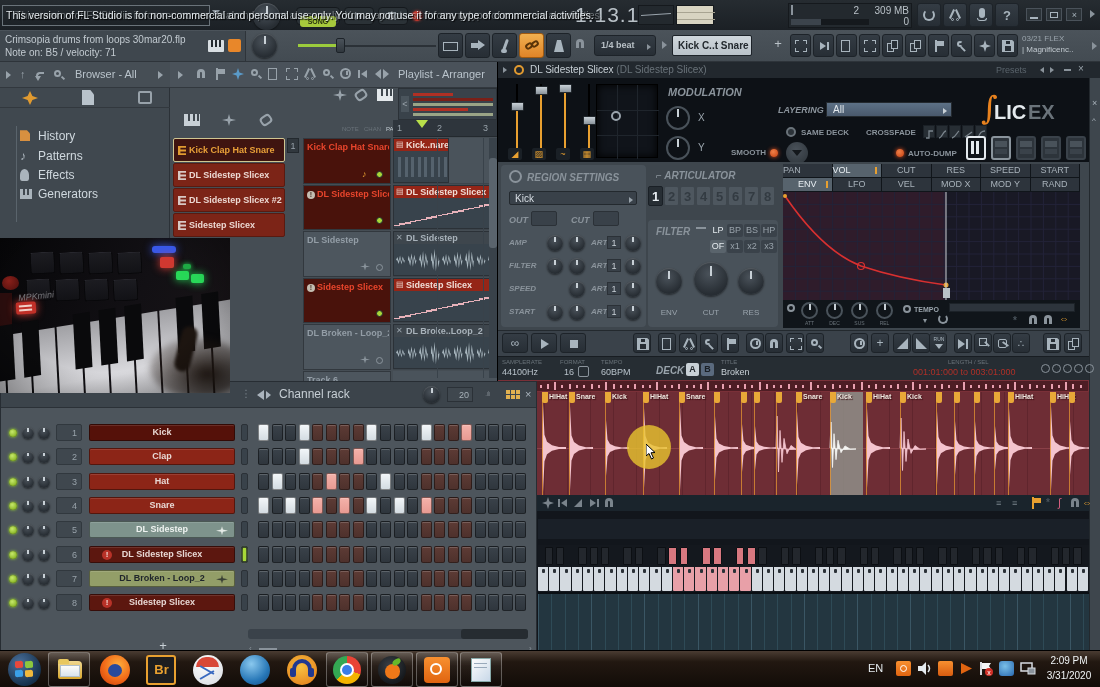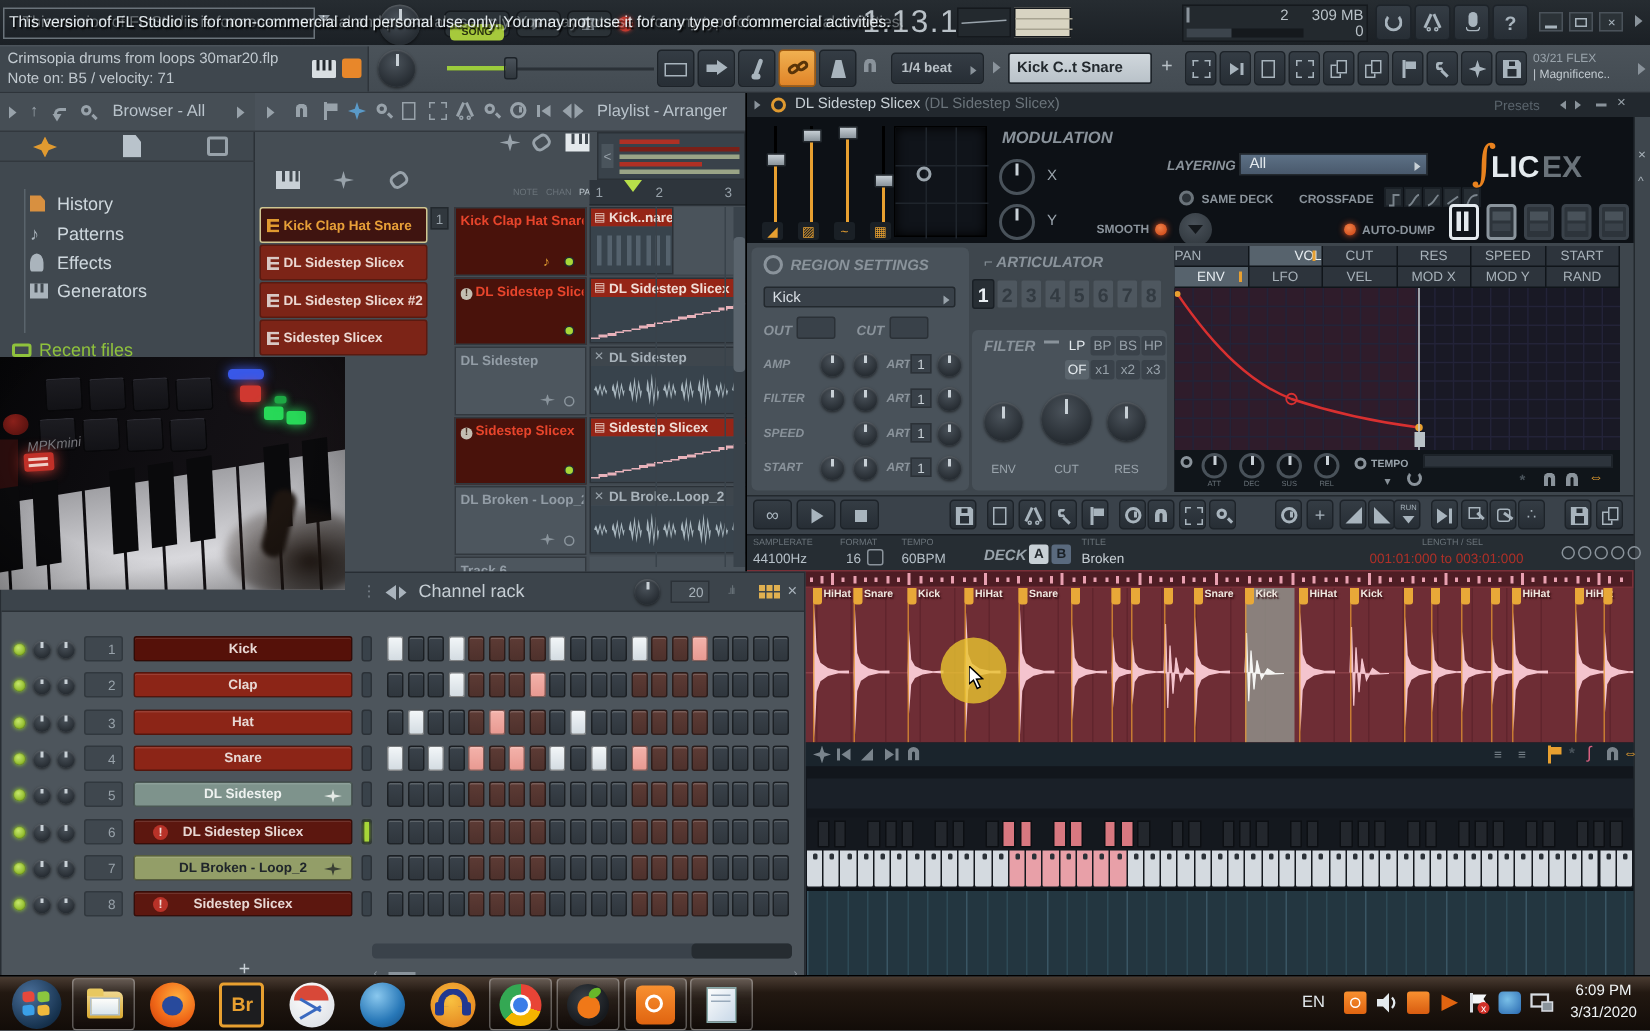--- a/index.html
+++ b/index.html
@@ -56,24 +56,20 @@
           <div class="abs" style="left:20px;top:3px;width:9px;height:12px;background:#aab4bc;border-radius:50% 50% 20% 20%"></div>
           <div class="abs" style="left:38px;top:2px;width:125px;height:15px;color:#cfd8de;font-size:12px;white-space:nowrap">Effects</div>
         </div>
         <div class="abs" style="left:0;top:77.2px;width:170px;height:19px">
           <div class="abs" style="left:20px;top:4px;width:12px;height:10px;background:#aab4bc">
             <div class="abs" style="left:3px;top:0;width:2px;height:6px;background:#40484f"></div>
             <div class="abs" style="left:7px;top:0;width:2px;height:6px;background:#40484f"></div>
           </div>
           <div class="abs" style="left:38px;top:2px;width:125px;height:15px;color:#cfd8de;font-size:12px;white-space:nowrap">Generators</div>
         </div>
-        <div class="abs" style="left:0;top:115.80000000000001px;width:170px;height:19px">
-          <div class="abs" style="left:8px;top:5px;width:13px;height:9px;border:2px solid #8fc23c;border-radius:2px"></div>
-          <div class="abs" style="left:26px;top:2px;width:125px;height:15px;color:#8fc23c;font-size:12px;white-space:nowrap">Recent files</div>
-        </div>
       </div>
     </div>
     <div class="abs" style="left:0;top:0;width:1100px;height:30px;background:linear-gradient(#262c31,#1b2025)">
       <div class="abs" style="left:2px;top:5px;width:208px;height:21px;border:1px solid #6a737a"></div>
       <div class="abs" style="left:212px;top:10px;width:0;height:0;border-left:4px solid transparent;border-right:4px solid transparent;border-top:5px solid #8a939b"></div>
       <div class="abs" style="left:296px;top:7px;width:44px;height:18px;background:#2b3237;border-radius:4px;border:1px solid #15191d"></div>
       <div class="abs" style="left:300px;top:16px;width:36px;height:11px;background:#a6c93c;border-radius:3px;color:#2a3310;font-size:7px;font-weight:bold;text-align:center;line-height:11px">SONG</div>
       <div class="abs" style="left:344px;top:7px;width:30px;height:18px;background:#2b3237;border-radius:4px;border:1px solid #15191d"></div>
       <div class="abs" style="left:355px;top:12px;width:0;height:0;border-left:7px solid #868f96;border-top:4px solid transparent;border-bottom:4px solid transparent"></div>
       <div class="abs" style="left:378px;top:7px;width:30px;height:18px;background:#2b3237;border-radius:4px;border:1px solid #15191d"></div>
@@ -160,21 +156,21 @@
       <div class="abs" style="left:574px;top:7px;width:16px;height:16px">
         <div class="abs" style="left:1px;top:1px;width:12px;height:12px">
           <div class="abs" style="left:1px;top:1px;width:8px;height:9px;border:3px solid #8a939b;border-bottom:none;border-radius:6px 6px 0 0"></div>
         </div>
       </div>
       <div class="abs" style="left:594px;top:5px;width:62px;height:21px;background:linear-gradient(#343c44,#272e35);border:1px solid #1d2329;border-radius:3px">
         <div class="abs" style="left:6px;top:4px;width:44px;height:12px;color:#b9c1c7;font-size:9px;font-weight:bold">1/4 beat</div>
         <div class="abs" style="left:52px;top:8px;width:0;height:0;border-top:3px solid transparent;border-bottom:3px solid transparent;border-left:4px solid #8a939b"></div>
       </div>
       <div class="abs" style="left:662px;top:11px;width:0;height:0;border-top:4px solid transparent;border-bottom:4px solid transparent;border-left:5px solid #8a939b"></div>
-      <div class="abs" style="left:672px;top:5px;width:96px;height:21px;background:linear-gradient(#d0d7dc,#b9c2c9);border:1px solid #1d2329;border-radius:2px">
+      <div class="abs" style="left:672px;top:5px;width:80px;height:21px;background:linear-gradient(#d0d7dc,#b9c2c9);border:1px solid #1d2329;border-radius:2px">
         <div class="abs" style="left:5px;top:4px;width:86px;height:13px;color:#23292e;font-size:10px;font-weight:bold;white-space:nowrap">Kick C..t Snare</div>
       </div>
       <div class="abs" style="left:772px;top:6px;width:12px;height:18px;color:#b9c1c7;font-size:13px;text-align:center">+</div>
       <div class="tb-btn ico abs" style="left:790px;top:4px;width:21px;height:23px">
         <div class="abs" style="left:4px;top:5px;width:12px;height:12px">
           <div class="abs" style="left:0;top:0;width:4px;height:4px;border:1.5px solid #a8b4bd;border-bottom:none;border-right:none"></div>
           <div class="abs" style="left:8px;top:0;width:4px;height:4px;border:1.5px solid #a8b4bd;border-bottom:none;border-left:none"></div>
           <div class="abs" style="left:0;top:8px;width:4px;height:4px;border:1.5px solid #a8b4bd;border-top:none;border-right:none"></div>
           <div class="abs" style="left:8px;top:8px;width:4px;height:4px;border:1.5px solid #a8b4bd;border-top:none;border-left:none"></div>
         </div>
@@ -637,21 +633,21 @@
           <div class="abs" style="left:113px;top:20px;width:16px;height:13px;background:#3a424a;color:#98a2aa;font-size:9px;text-align:center;line-height:13px;border-radius:2px">x3</div>
           <div class="knob abs" style="left:8px;top:48px;width:26px;height:26px"></div>
           <div class="abs" style="left:8px;top:88px;width:26px;height:10px;color:#9aa4ac;font-size:8px;text-align:center">ENV</div>
           <div class="knob abs" style="left:46px;top:42px;width:34px;height:34px"></div>
           <div class="abs" style="left:46px;top:88px;width:34px;height:10px;color:#9aa4ac;font-size:8px;text-align:center">CUT</div>
           <div class="knob abs" style="left:90px;top:48px;width:26px;height:26px"></div>
           <div class="abs" style="left:90px;top:88px;width:26px;height:10px;color:#9aa4ac;font-size:8px;text-align:center">RES</div>
         </div>
         <div class="abs" style="left:285px;top:2px;width:297px;height:164px;background:#10151a">
           <div class="abs" style="left:0px;top:0;width:48.5px;height:13px;background:#2d343c;color:#a8b2ba;font-size:9px;text-align:left;line-height:13px">PAN</div>
-          <div class="abs" style="left:49.5px;top:0;width:48.5px;height:13px;background:#57636d;color:#e8eef2;font-size:9px;text-align:right;line-height:13px">VOL<div class="abs" style="left:42.5px;top:3px;width:2px;height:7px;background:#e8a030"></div></div>
+          <div class="abs" style="left:49.5px;top:0;width:48.5px;height:13px;background:#57636d;color:#e8eef2;font-size:9px;text-align:left;line-height:13px">VOL<div class="abs" style="left:42.5px;top:3px;width:2px;height:7px;background:#e8a030"></div></div>
           <div class="abs" style="left:99px;top:0;width:48.5px;height:13px;background:#2d343c;color:#a8b2ba;font-size:9px;text-align:center;line-height:13px">CUT</div>
           <div class="abs" style="left:148.5px;top:0;width:48.5px;height:13px;background:#2d343c;color:#a8b2ba;font-size:9px;text-align:center;line-height:13px">RES</div>
           <div class="abs" style="left:198px;top:0;width:48.5px;height:13px;background:#2d343c;color:#a8b2ba;font-size:9px;text-align:center;line-height:13px">SPEED</div>
           <div class="abs" style="left:247.5px;top:0;width:48.5px;height:13px;background:#2d343c;color:#a8b2ba;font-size:9px;text-align:center;line-height:13px">START</div>
           <div class="abs" style="left:0px;top:14px;width:48.5px;height:13px;background:#57636d;color:#e8eef2;font-size:9px;text-align:center;line-height:13px">ENV<div class="abs" style="left:42.5px;top:3px;width:2px;height:7px;background:#e8a030"></div></div>
           <div class="abs" style="left:49.5px;top:14px;width:48.5px;height:13px;background:#2d343c;color:#a8b2ba;font-size:9px;text-align:center;line-height:13px">LFO</div>
           <div class="abs" style="left:99px;top:14px;width:48.5px;height:13px;background:#2d343c;color:#a8b2ba;font-size:9px;text-align:center;line-height:13px">VEL</div>
           <div class="abs" style="left:148.5px;top:14px;width:48.5px;height:13px;background:#2d343c;color:#a8b2ba;font-size:9px;text-align:center;line-height:13px">MOD X</div>
           <div class="abs" style="left:198px;top:14px;width:48.5px;height:13px;background:#2d343c;color:#a8b2ba;font-size:9px;text-align:center;line-height:13px">MOD Y</div>
           <div class="abs" style="left:247.5px;top:14px;width:48.5px;height:13px;background:#2d343c;color:#a8b2ba;font-size:9px;text-align:center;line-height:13px">RAND</div>
@@ -1636,16 +1632,16 @@
           <rect x="2" y="1" width="2" height="13" fill="#d8dce2"></rect>
           <path d="M4,2 L13,2 L11,5 L13,8 L4,8 Z" fill="#f4f6f8"></path>
           <circle cx="11" cy="11" r="4" fill="#d03028"></circle>
           <text x="11" y="13.5" font-size="7" fill="#fff" text-anchor="middle">x</text>
         </svg></div>
       <div class="abs" style="left:999px;top:10px;width:15px;height:15px;border-radius:3px;background:radial-gradient(circle at 40% 35%,#7ac0e8,#2868b0)"></div>
       <div class="abs" style="left:1020px;top:10px;width:16px;height:15px"><svg width="16" height="15">
           <rect x="1" y="2" width="11" height="8" fill="none" stroke="#d8dce2" stroke-width="1.5"></rect>
           <rect x="8" y="7" width="7" height="6" fill="#8a939b" stroke="#d8dce2"></rect>
         </svg></div>
-      <div class="abs" style="left:1043px;top:4px;width:52px;height:13px;color:#f0f4f6;font-size:10px;text-align:center">6:09 PM</div>
+      <div class="abs" style="left:1043px;top:4px;width:52px;height:13px;color:#f0f4f6;font-size:10px;text-align:center">2:09 PM</div>
       <div class="abs" style="left:1040px;top:19px;width:58px;height:13px;color:#f0f4f6;font-size:10px;text-align:center">3/31/2020</div>
     </div>
   </div>
 
 </body></html>

